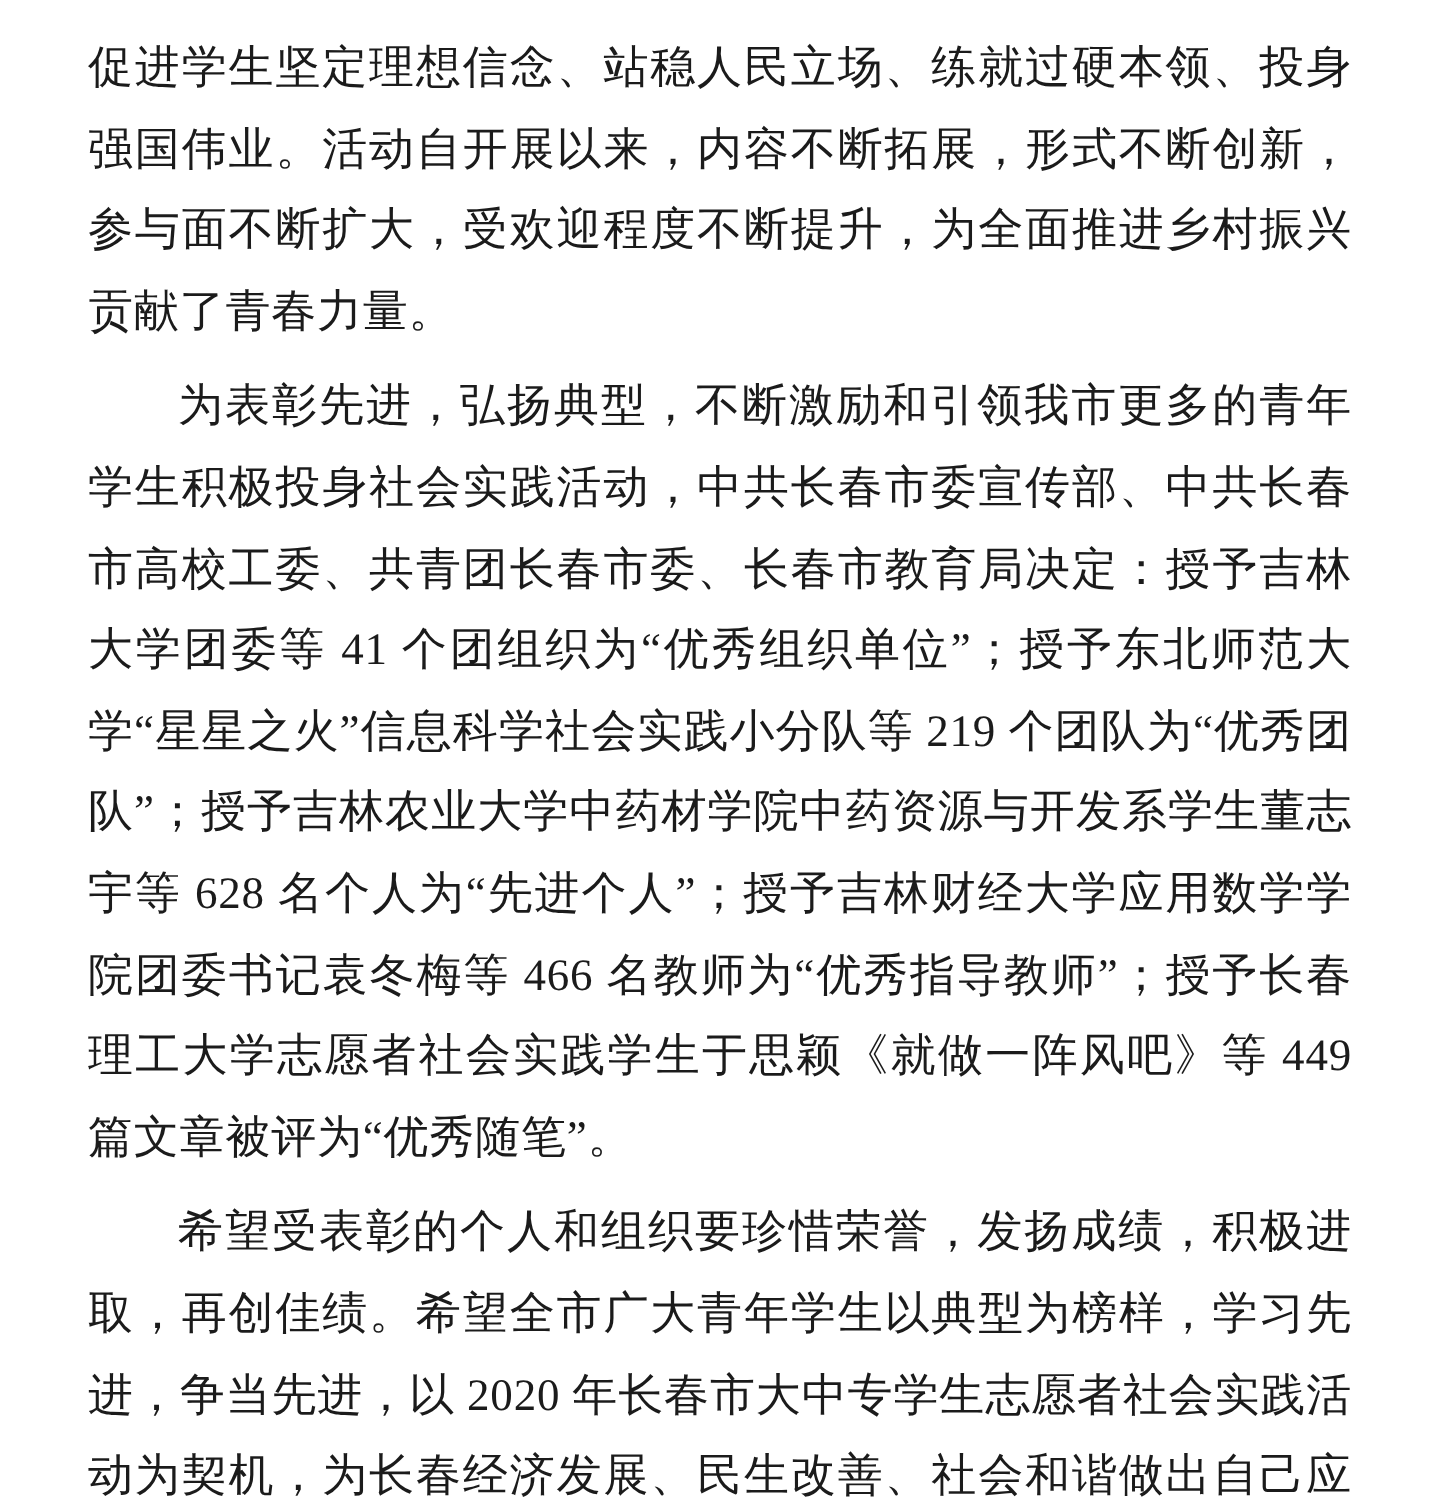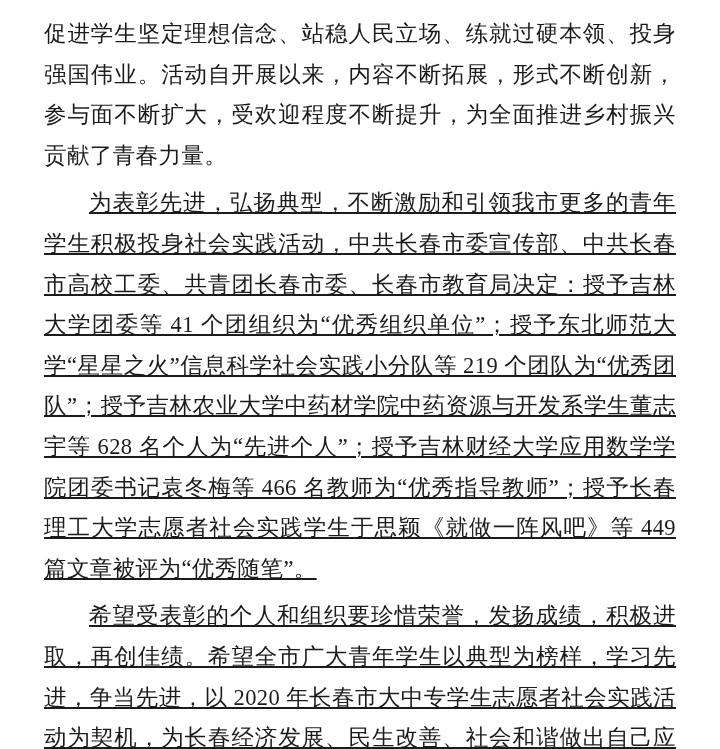--- a/index.html
+++ b/index.html
@@ -31,21 +31,20 @@
     color: #1b1b1b;
     text-align: justify;
     text-justify: inter-ideograph;
     letter-spacing: 0.4px;
     margin: 0 0 0 0;
     text-indent: 2em;
     word-break: break-all;
   }
   .para + .para {
     margin-top: 7px;
-    text-decoration: underline;
   }
   .p-first {
     text-indent: 0;
   }
 </style>
 </head>
 <body>
 
 <div class="page">
   <div class="doc-body">

